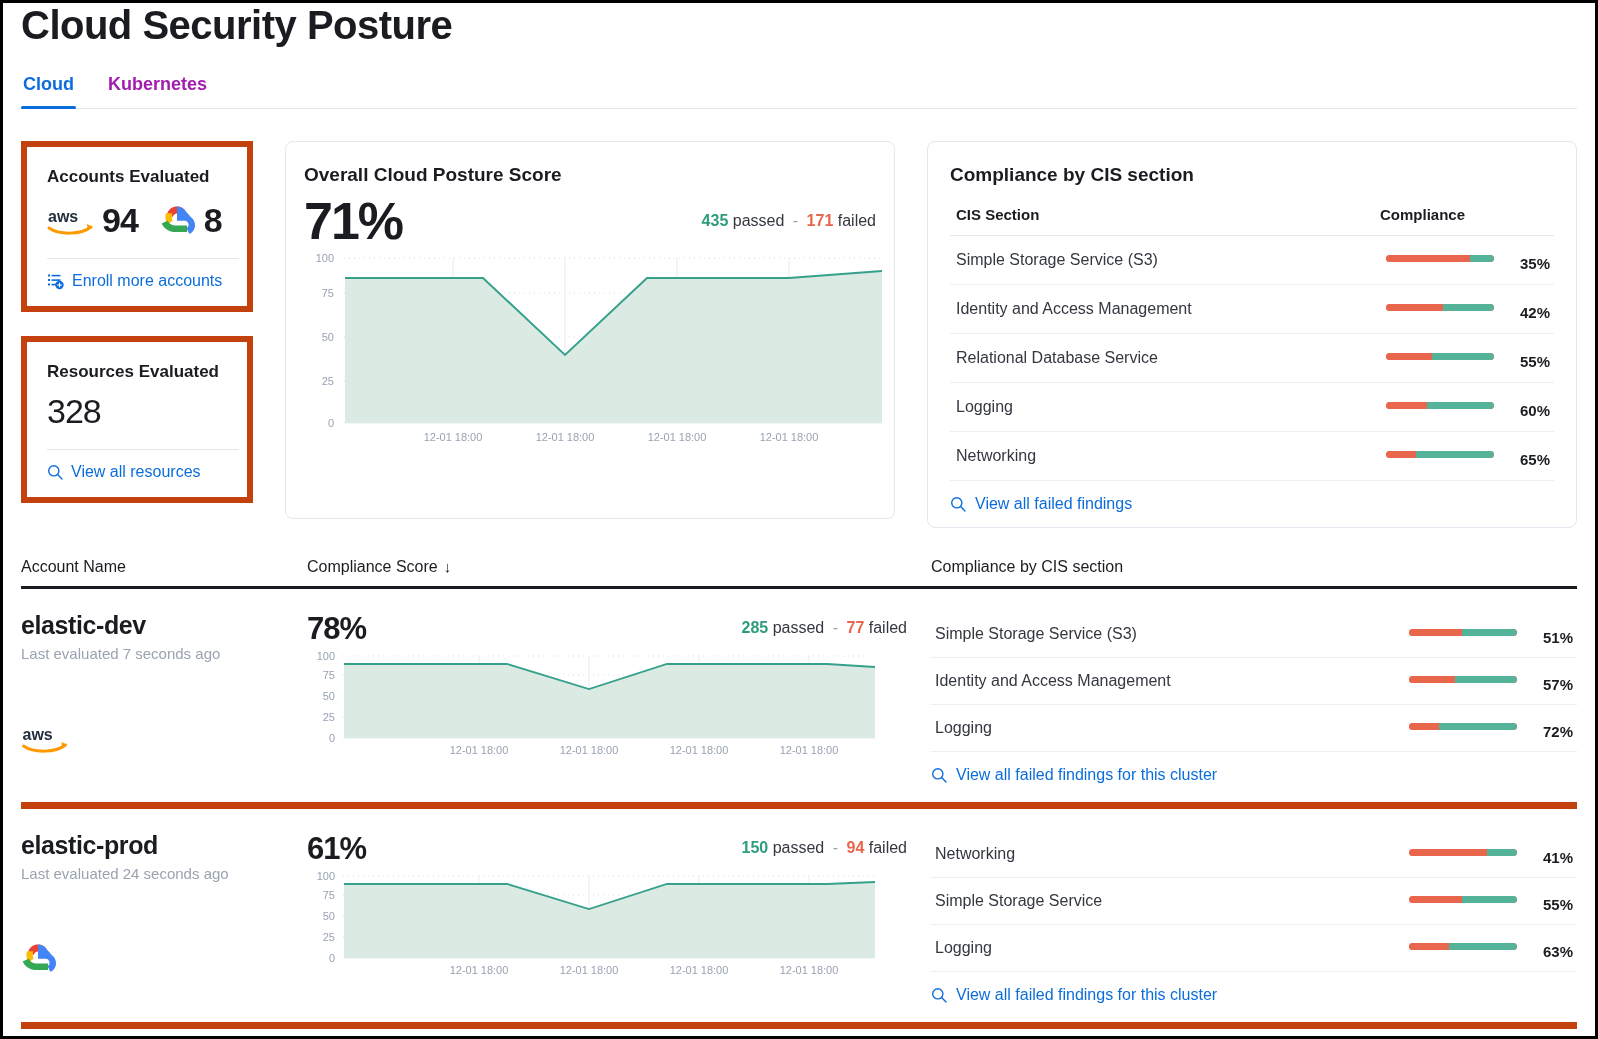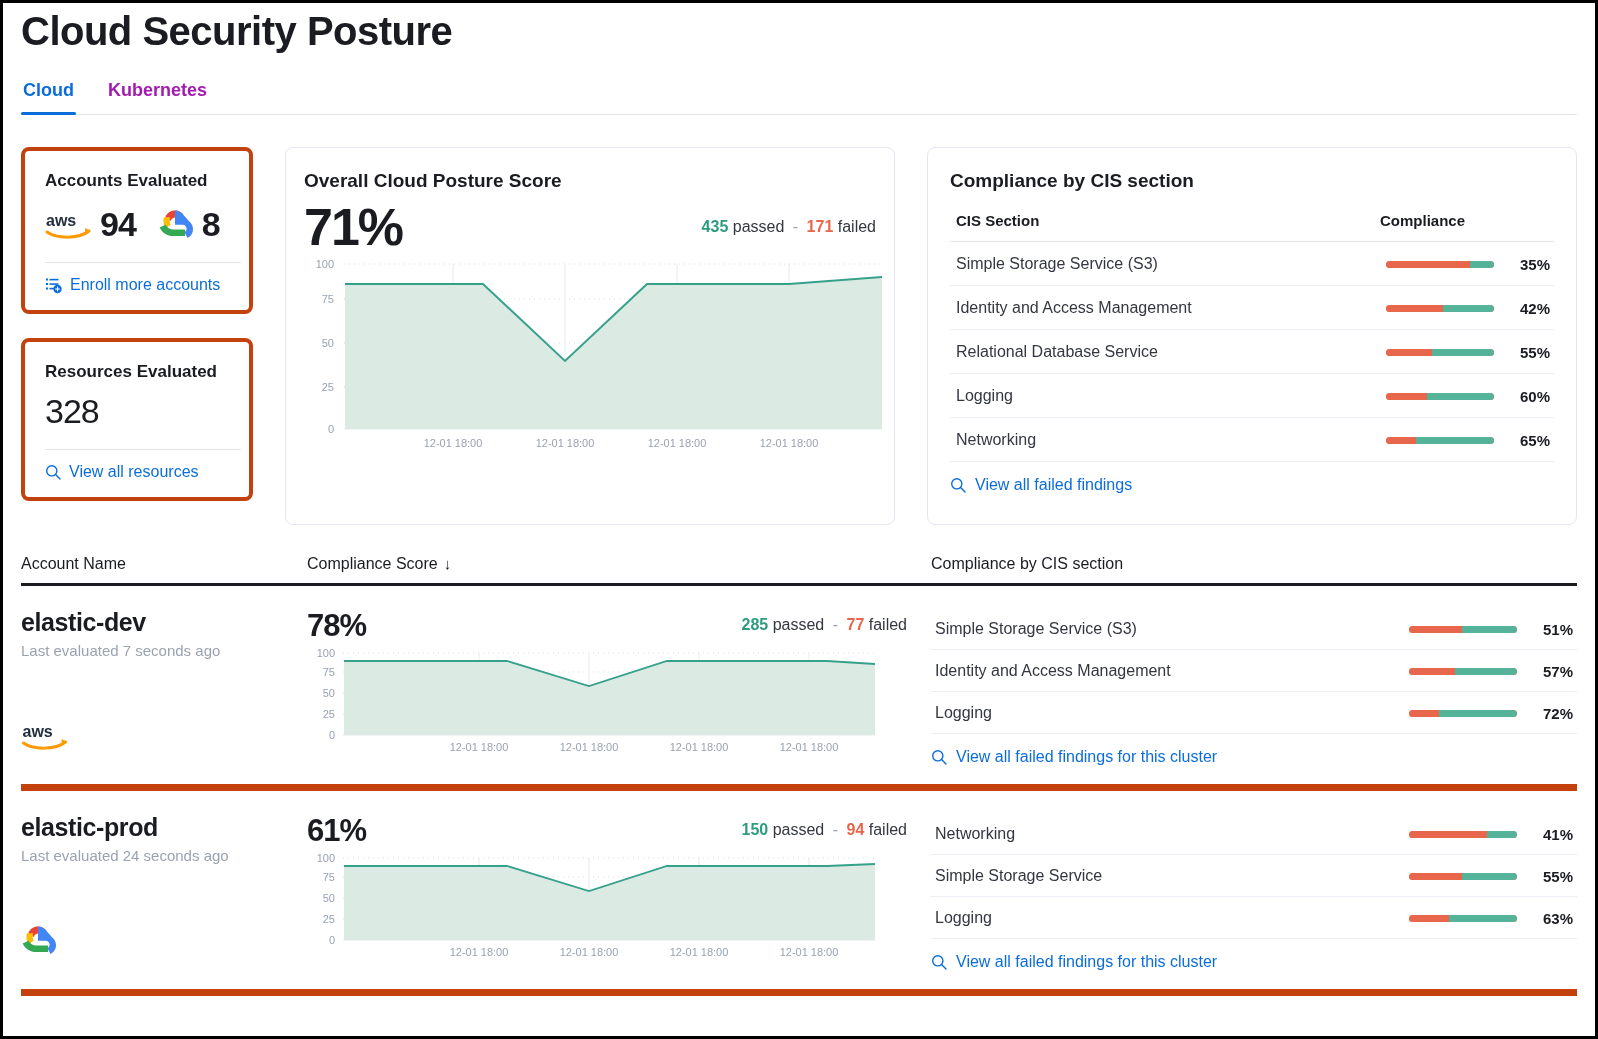--- a/index.html
+++ b/index.html
@@ -12,21 +12,20 @@
     overflow: hidden;
   }
   .page { padding: 0 18px; position: relative; height: 100%; }
 
   
   .page-title {
     font-size: 40px;
     font-weight: 700;
     letter-spacing: -0.5px;
     color: #1a1c21;
-    padding-top: 6px;
   }
   .tabs {
     display: flex;
     gap: 30px;
     margin-top: 22px;
     border-bottom: 1px solid #e3e6ef;
     position: relative;
   }
   .tab {
     font-size: 18px;
@@ -49,22 +48,22 @@
   
   .summary-row {
     display: flex;
     gap: 32px;
     margin-top: 32px;
     align-items: flex-start;
   }
   .left-col { width: 232px; flex: 0 0 232px; display:flex; flex-direction:column; gap: 24px; }
 
   .card {
-    border: 4px solid #c2410c;
-    border-radius: 8px;
+    border: 6px solid #c2410c;
+    border-radius: 0;
     background: #ffffff;
     padding: 20px 8px 16px 20px;
   }
   .card-title {
     font-size: 17px;
     font-weight: 700;
     color: #1a1c21;
   }
   .stat-row {
     display: flex;
@@ -126,21 +125,20 @@
   .cis-table td {
     font-size: 16px;
     color: #343741;
     padding: 12px 0 12px 6px;
     border-bottom: 1px solid #eceef5;
   }
   .cis-table tr:last-child td { border-bottom: 1px solid #eceef5; }
   .bar-cell { width: 170px; white-space: nowrap; text-align: right; padding-right: 4px !important; }
   .bar-wrap {
     display: inline-flex;
-    align-items: center;
     gap: 20px;
   }
   .bar {
     width: 108px;
     height: 7px;
     border-radius: 4px;
     overflow: hidden;
     display: flex;
     background: #e7664c;
   }

